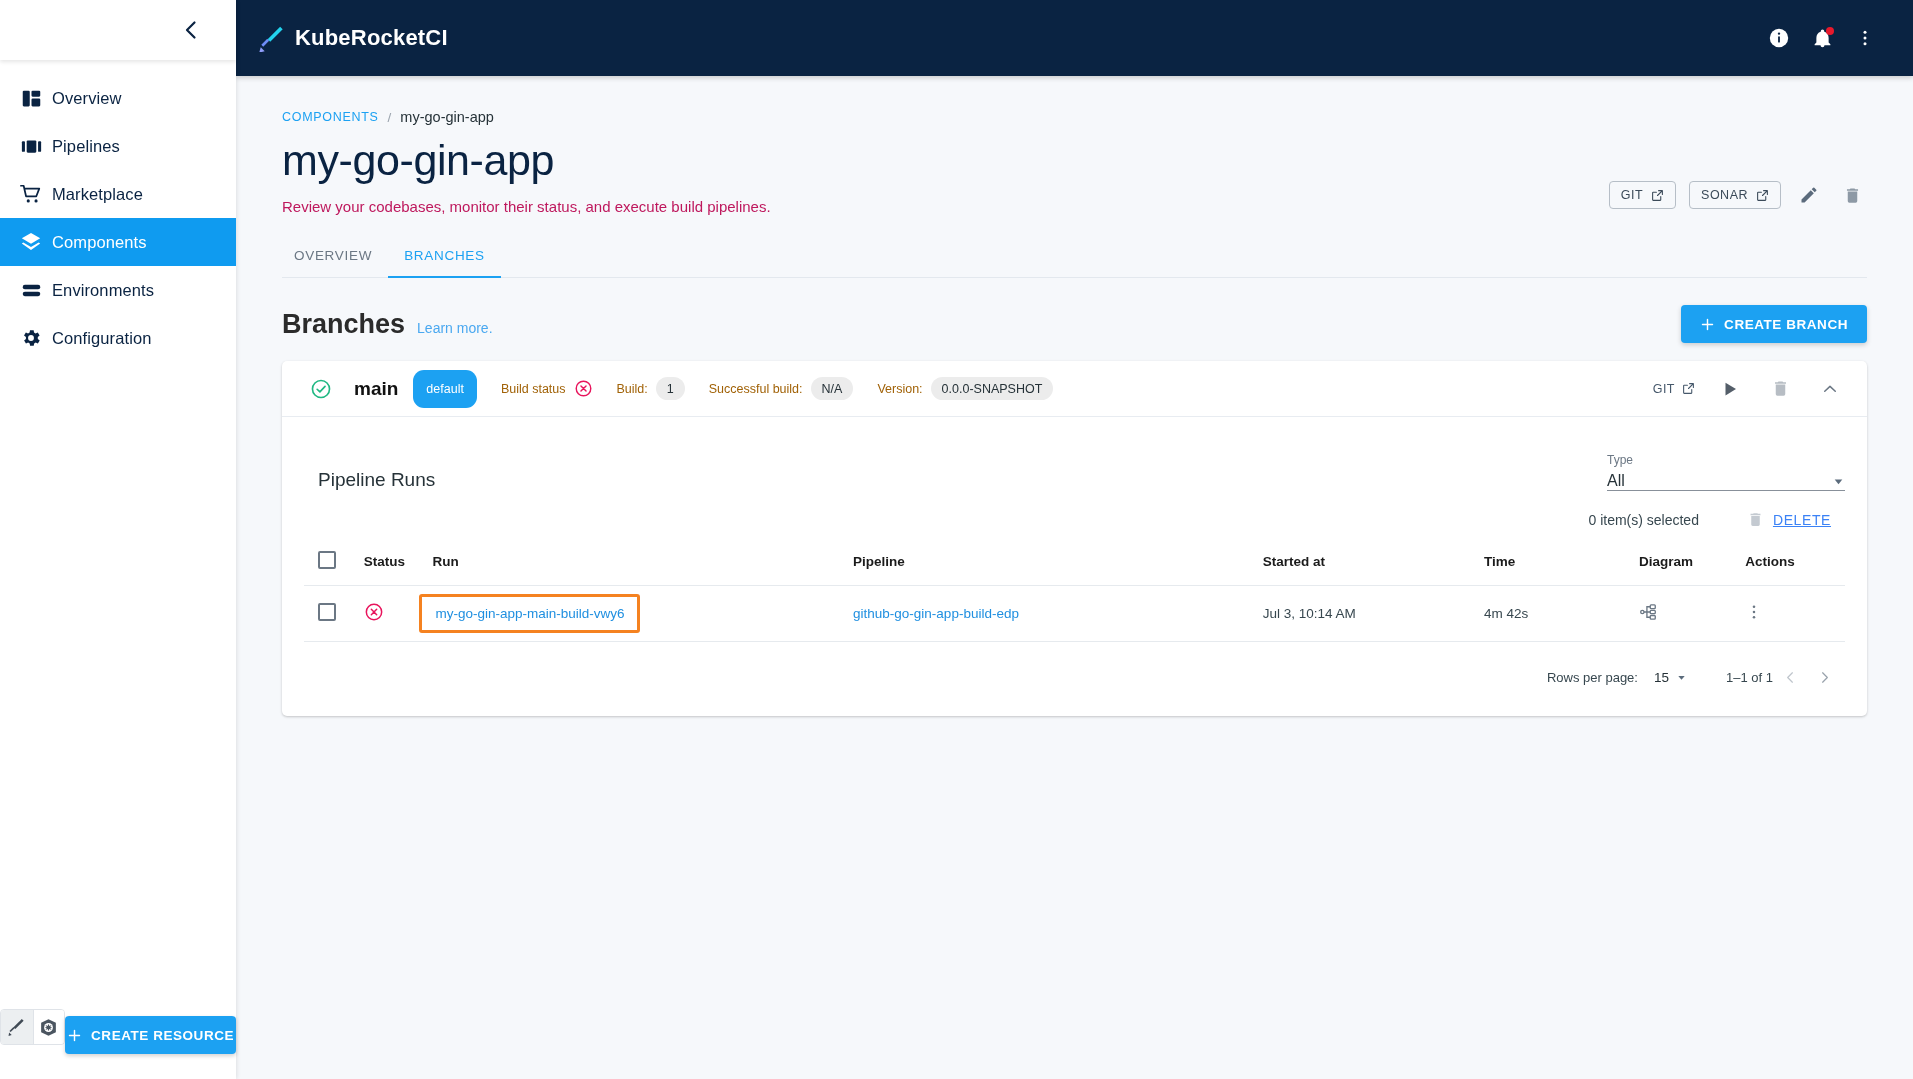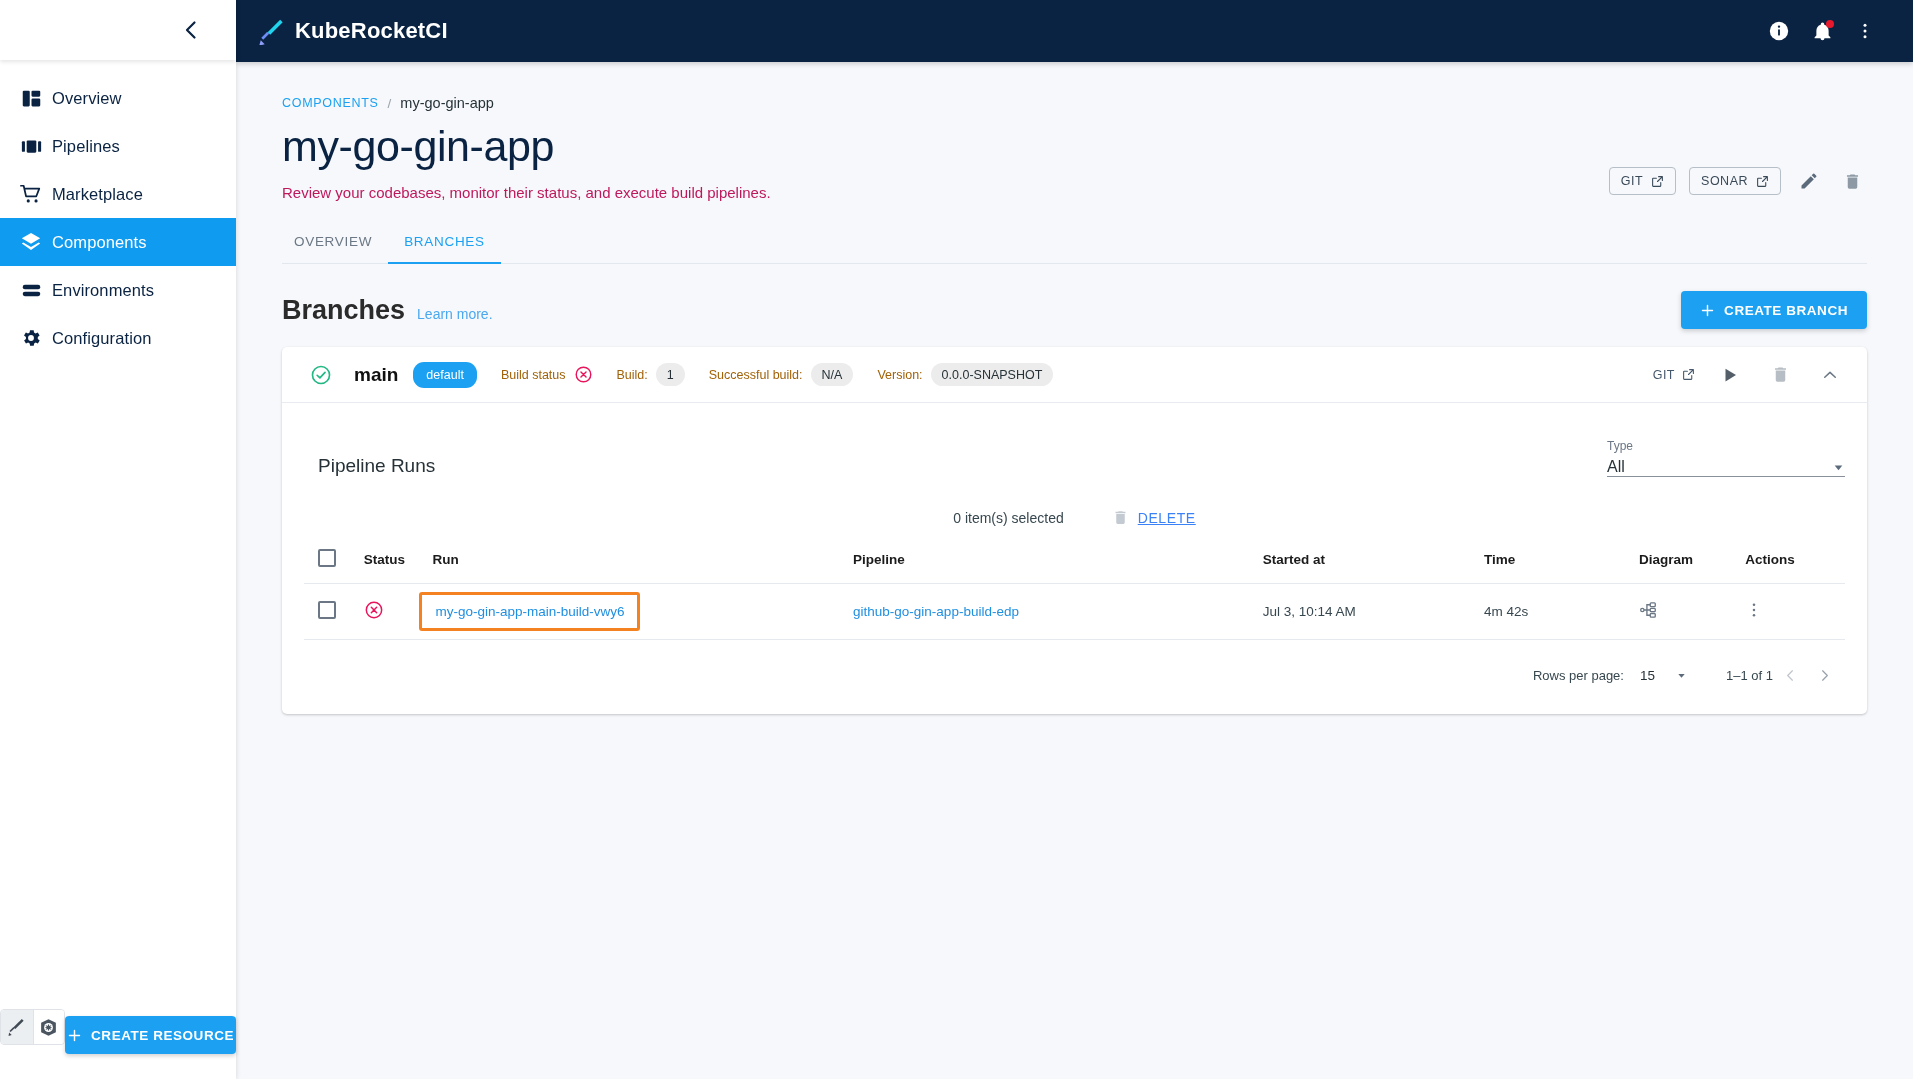--- a/index.html
+++ b/index.html
@@ -56,21 +56,21 @@
     border: none; border-radius: 4px; cursor: pointer;
     display: flex; align-items: center; justify-content: center; gap: 9px;
     font-size: 13.5px; font-weight: 600; letter-spacing: .55px;
     font-family: "Liberation Sans", sans-serif;
     box-shadow: 0 2px 4px rgba(0,0,0,0.18);
   }
 
   
   .right { flex: 1; display: flex; flex-direction: column; min-width: 0; }
   .topbar {
-    height: 62px; background: #0a2342; display: flex; align-items: center;
+    height: 76px; background: #0a2342; display: flex; align-items: center;
     padding: 0 38px 0 21px; flex: none; position: relative; z-index: 4;
     box-shadow: 0 2px 5px rgba(0,0,0,0.18);
   }
   .brand { display: flex; align-items: center; gap: 10px; }
   .brand-name { color: #fff; font-size: 22px; font-weight: 700; letter-spacing: .2px; }
   .topbar-spacer { flex: 1; }
   .topbar-icons { display: flex; align-items: center; gap: 22px; }
   .tb-icon { cursor: pointer; display: flex; align-items: center; justify-content: center; position: relative; }
   .notif-dot {
     position: absolute; top: -1px; right: -1px; width: 8px; height: 8px;
@@ -136,21 +136,21 @@
     margin-top: 18px; background: #fff; border-radius: 5px;
     box-shadow: 0 1px 3px rgba(0,0,0,0.14), 0 1px 2px rgba(0,0,0,0.08);
     overflow: hidden;
   }
   .branch-summary {
     height: 56px; display: flex; align-items: center; padding: 0 22px 0 28px;
     border-bottom: 1px solid #e8ecf1;
   }
   .branch-name { font-size: 19px; font-weight: 700; color: #111; margin-left: 22px; }
   .pill-default {
-    background: #1ca1f2; color: #fff; border-radius: 11px; height: 26px;
+    background: #1ca1f2; color: #fff; border-radius: 11px; height: 38px;
     padding: 8px 13px; display: flex; align-items: center; font-size: 12.5px;
     margin-left: 15px; font-weight: 500;
   }
   .meta-group { display: flex; align-items: center; gap: 8px; margin-left: 24px; }
   .meta-label { font-size: 12.5px; color: #a16207; }
   .chip {
     background: #ececec; border-radius: 12px; height: 23px; min-width: 27px;
     padding: 0 11px; display: flex; align-items: center; justify-content: center;
     font-size: 12.5px; color: #263238;
   }
@@ -161,21 +161,21 @@
   .runs-body { padding: 24px 22px 18px 22px; }
   .runs-head { display: flex; align-items: flex-end; justify-content: space-between; padding: 12px 0 0 0; }
   .runs-title { font-size: 19px; color: #263238; padding-left: 14px; }
   .type-select { width: 238px; }
   .type-label { font-size: 12px; color: #6b7784; margin-bottom: 5px; }
   .type-field {
     display: flex; align-items: center; justify-content: space-between;
     border-bottom: 1px solid #88909a; 
   }
   .type-value { font-size: 16px; color: #263238; }
-  .selected-bar { display: flex; align-items: center; justify-content: center; margin-top: 32px; padding: 0 2px 0 14px; gap: 48px; }
+  .selected-bar { display: flex; align-items: center; justify-content: flex-end; margin-top: 20px; padding: 0 2px 0 14px; gap: 48px; }
   .selected-text { font-size: 14px; color: #37474f; }
   .delete-btn { display: flex; align-items: center; gap: 9px; color: #3b82f6; font-size: 14px; letter-spacing: .6px; cursor: pointer; padding-right: 12px; text-decoration: underline; }
 
   table.runs { width: 100%; border-collapse: collapse; margin-top: 11px; }
   table.runs th {
     text-align: left; font-size: 13.5px; font-weight: 700; color: #1b1b1b;
     padding: 12px 0 13px 0; border-bottom: 1px solid #e6eaee;
   }
   table.runs td {
     font-size: 13.5px; color: #37474f; padding: 16px 0; border-bottom: 1px solid #e6eaee;
@@ -192,21 +192,21 @@
     width: 18px; height: 18px; border: 2px solid #6b7784; border-radius: 2px;
     display: inline-block; cursor: pointer; background: #fff;
   }
   .link { color: #1f8fe0; cursor: pointer; font-size: 13.5px; }
   .run-link-box {
     display: inline-block; border: 3px solid #f58220; border-radius: 3px;
     padding: 9px 13px; margin: -9px 0 -9px -13px;
   }
   .pagination { display: flex; align-items: center; justify-content: flex-end; gap: 0; padding: 18px 4px 4px 0; }
   .rpp-label { font-size: 13px; color: #37474f; }
-  .rpp-value { font-size: 13.5px; color: #263238; margin-left: 16px; display: flex; align-items: center; gap: 21px; cursor: pointer; }
+  .rpp-value { font-size: 13.5px; color: #263238; margin-left: 16px; display: flex; align-items: center; gap: 7px; cursor: pointer; }
   .range-text { font-size: 13px; color: #37474f; margin-left: 39px; }
   .pg-btn { width: 34px; height: 34px; display: flex; align-items: center; justify-content: center; cursor: pointer; }
   .pg-btn:first-of-type { margin-left: 30px; }
 </style>
 </head>
 <body>
 
 <div id="app">
 
   <aside class="sidebar">

